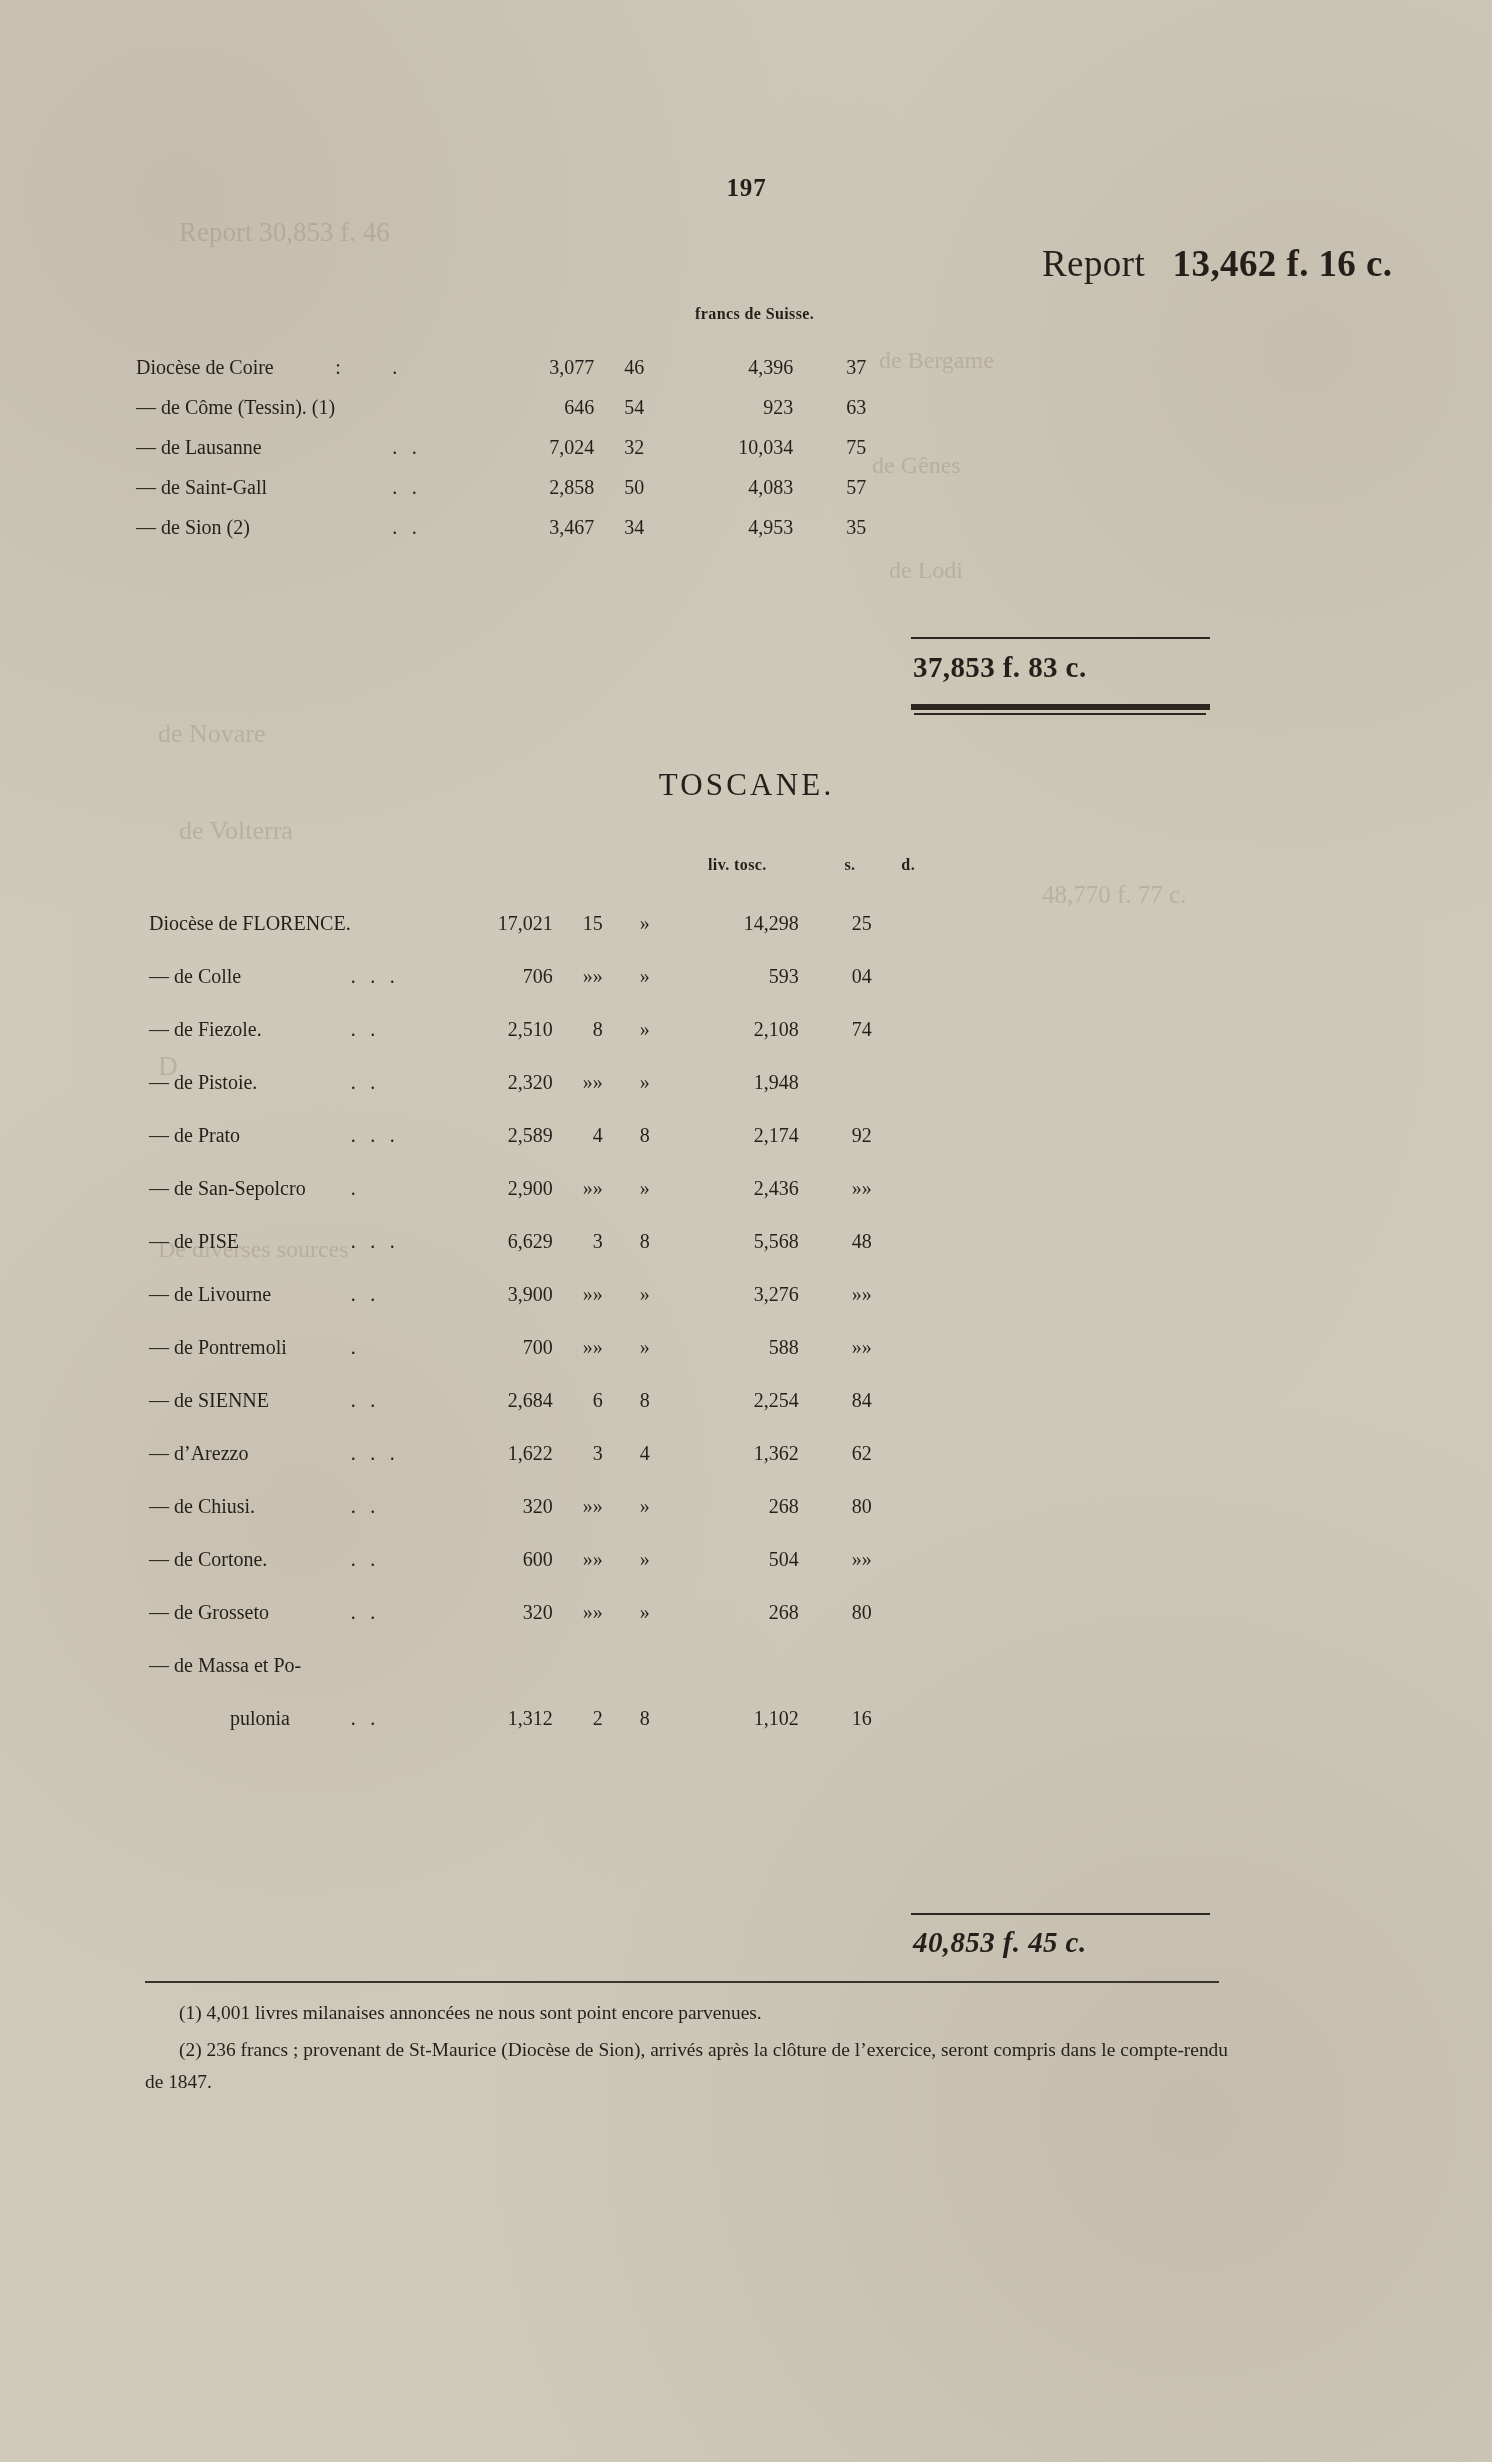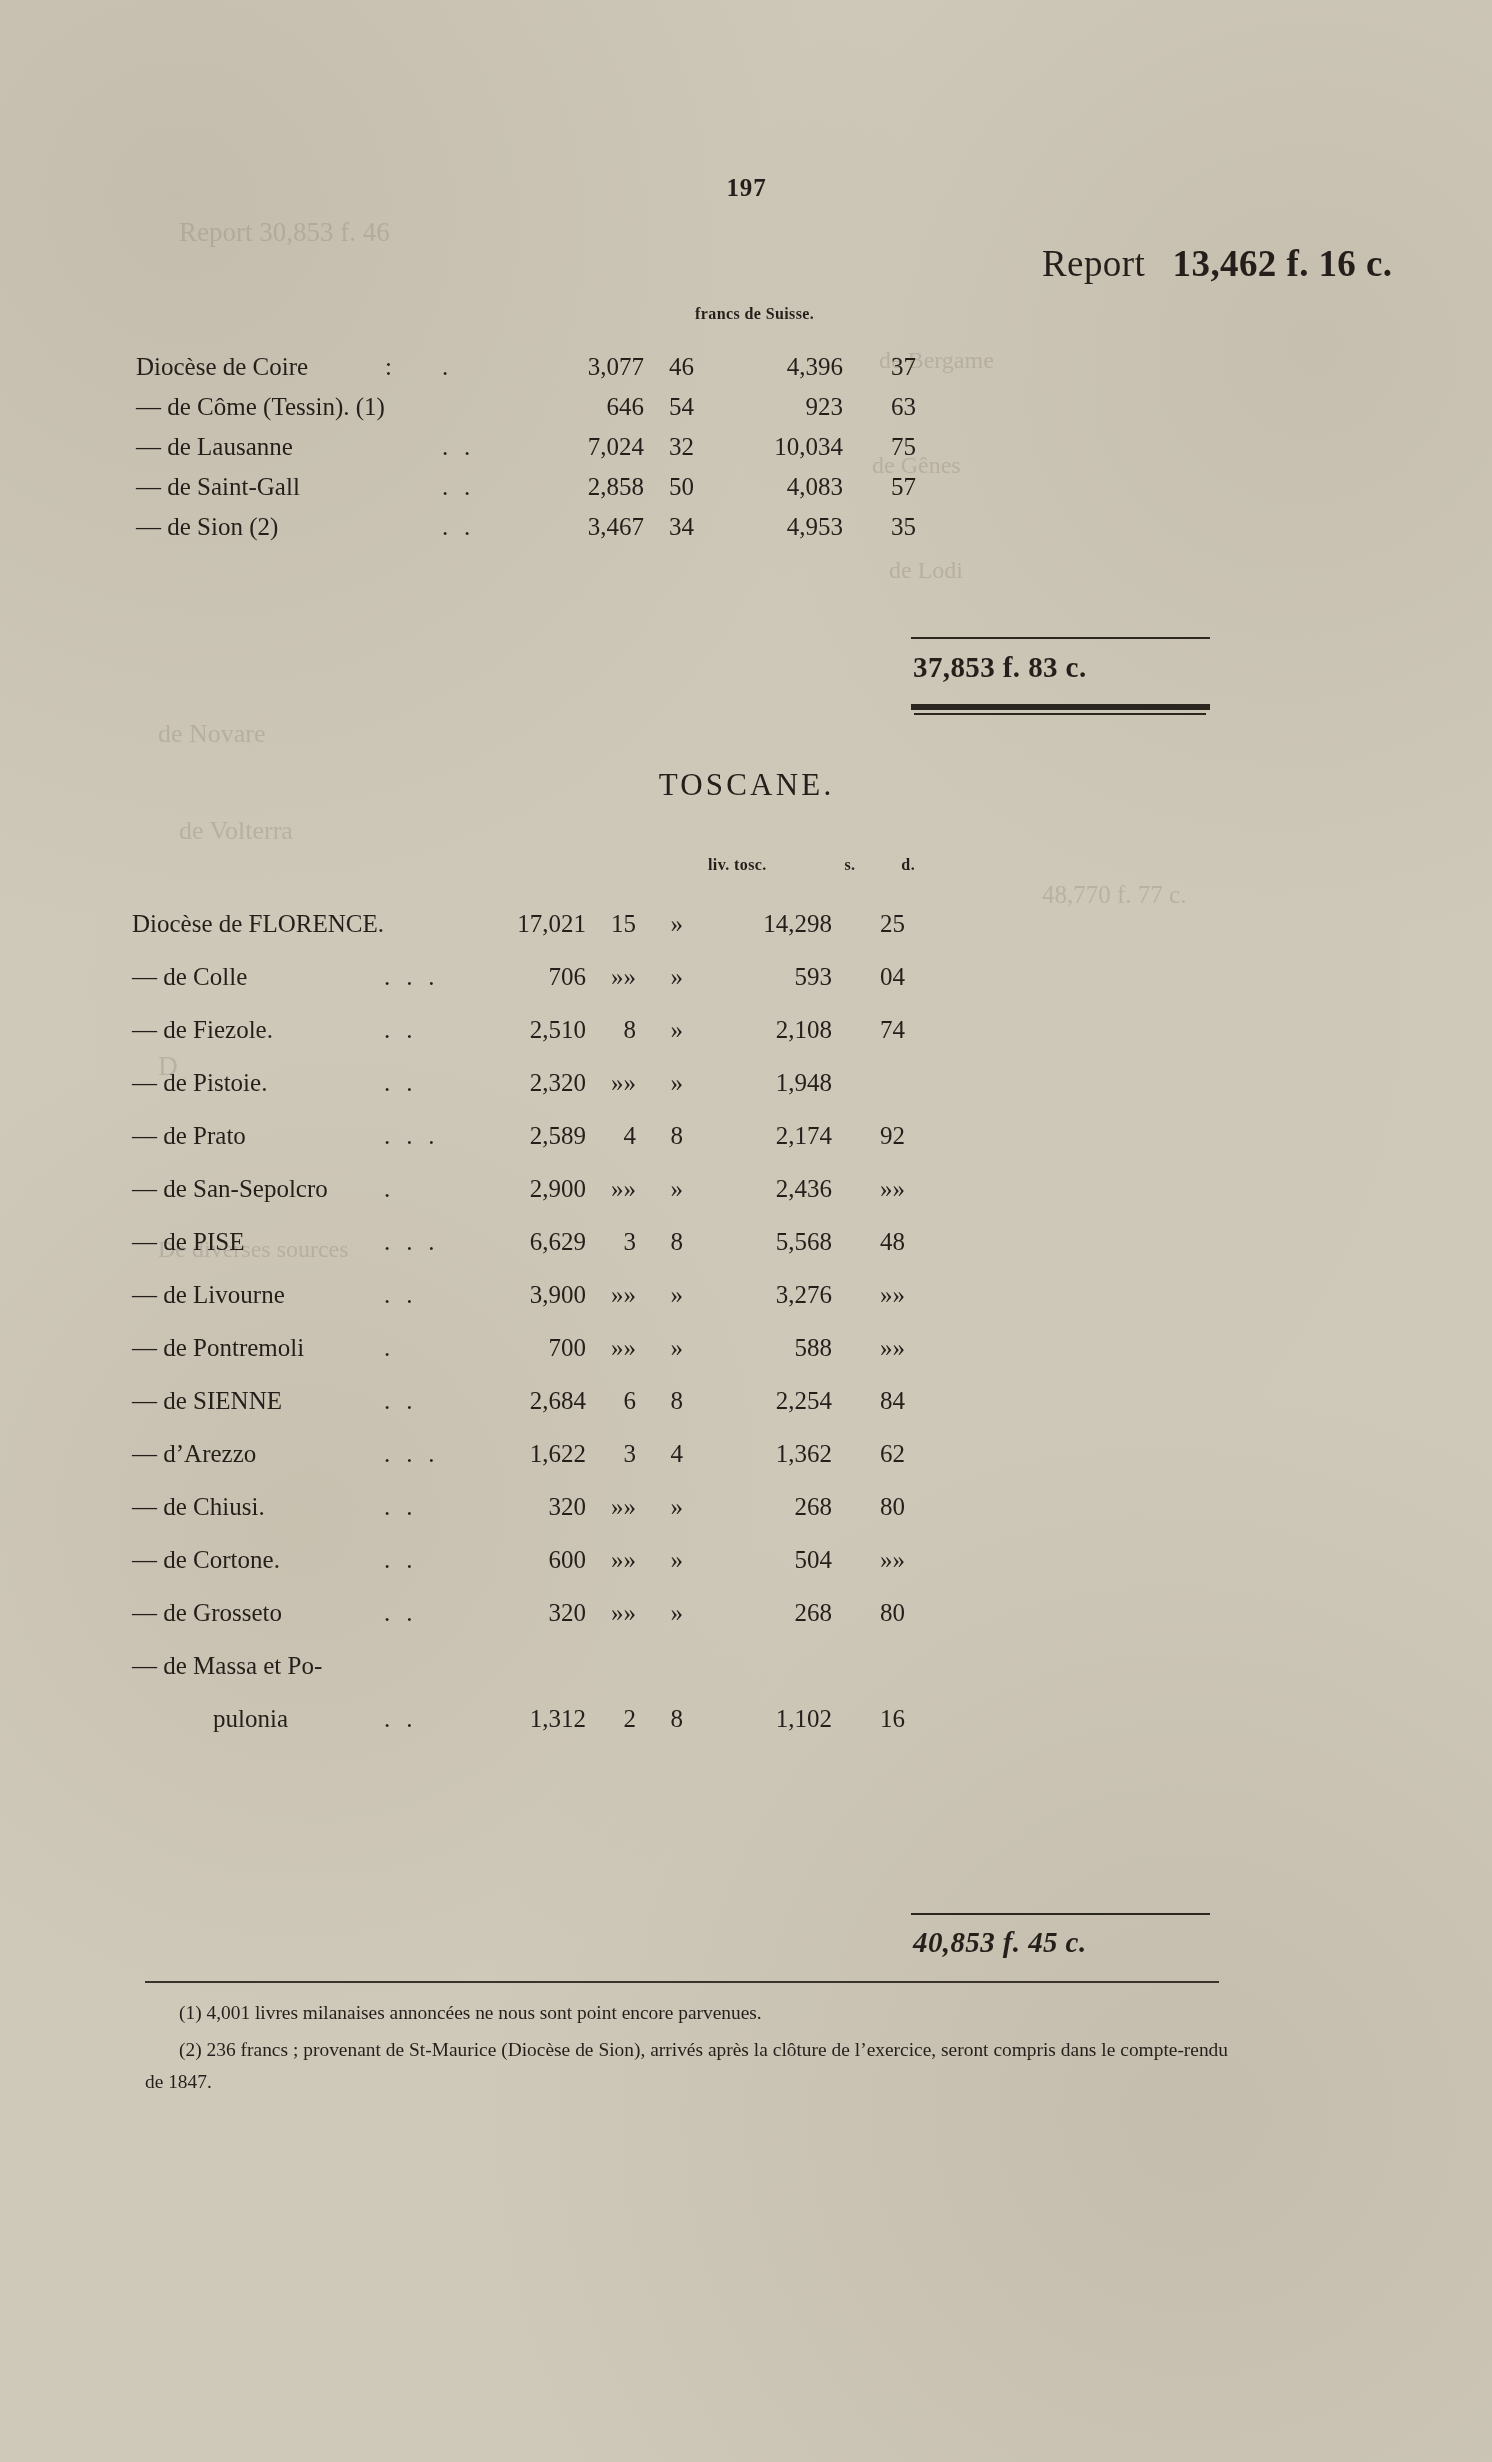--- a/index.html
+++ b/index.html
@@ -49,21 +49,21 @@
     text-align: center;
     font-weight: bold;
     font-size: 25px;
     letter-spacing: 0.8px;
   }
 
   
   .tbl {
     position: absolute;
     border-collapse: collapse;
-    font-size: 25px;
+    font-size: 20px;
   }
   .tbl td {
     padding: 0;
     vertical-align: baseline;
     white-space: nowrap;
     line-height: 40px;
   }
   .c-label   { text-align: left; padding-right: 6.5px; }
   .c-dots    { text-align: left; width: 57px; letter-spacing: 4.8px; }
   .c-num1    { text-align: right; width: 145px; }
@@ -130,21 +130,21 @@
   .section-title {
     position: absolute;
     top: 767px;
     left: 0;
     width: 1493px;
     text-align: center;
     font-size: 31px;
     letter-spacing: 3.2px;
   }
 
-  .table-tosc { top: 897px; left: 132px; }
+  .table-tosc { top: 897px; left: 149px; }
   .table-tosc td { line-height: 53px; }
 
   .rule-3 {
     position: absolute;
     top: 1913px;
     left: 911px;
     width: 299px;
     height: 2.4px;
     background: #2b261f;
   }

